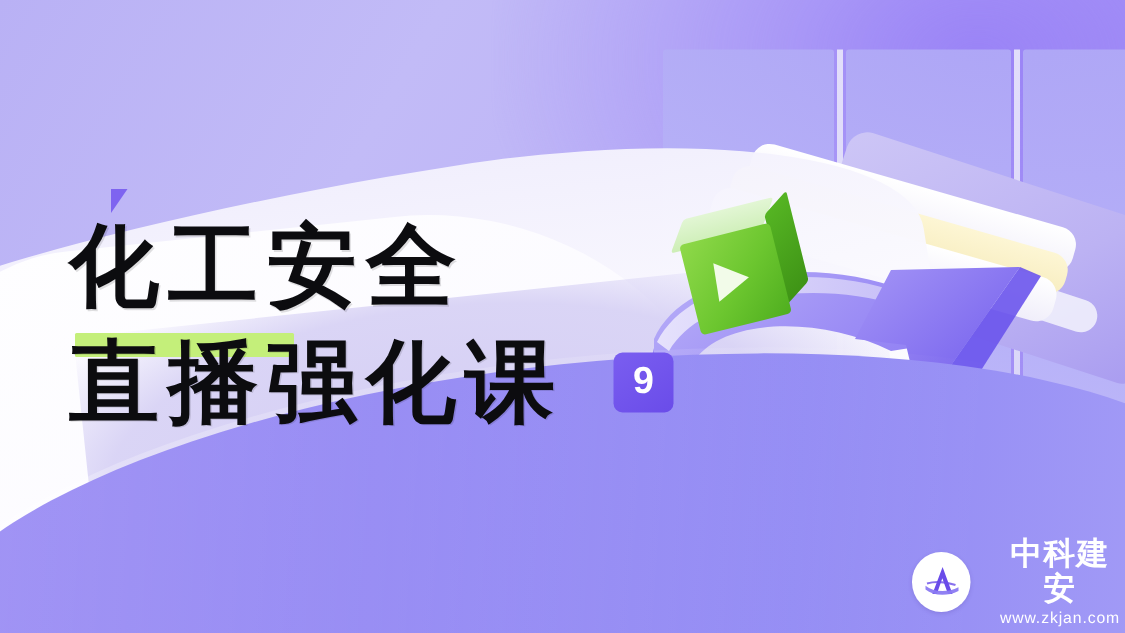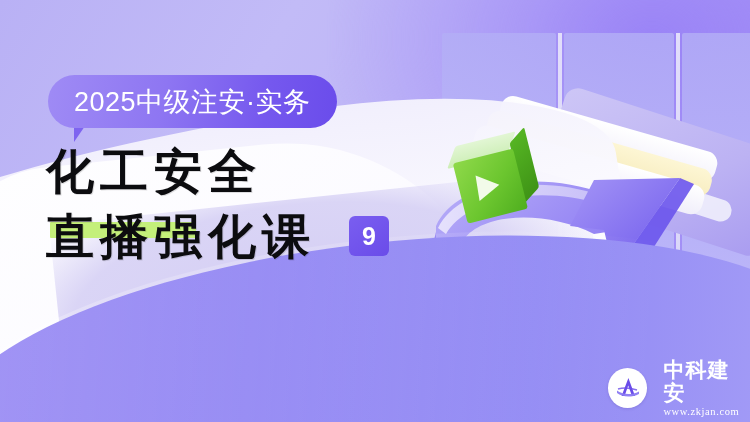--- a/index.html
+++ b/index.html
@@ -109,40 +109,40 @@
     border-bottom:16px solid transparent;}
 
   
   .headline{position:absolute;left:46px;top:148px;width:430px;}
   .hl-row{position:relative;display:flex;align-items:flex-end;}
   .hl-green{position:absolute;left:4px;top:74px;width:146px;height:16px;
     background:#c4ef7a;border-radius:1px;z-index:0;}
   .hl-text{position:relative;z-index:1;
     font-family:"Liberation Serif","DejaVu Serif",serif;
     font-weight:bold;color:#0c0c0f;
-    font-size:48px;line-height:1.02;letter-spacing:6px;
+    font-size:60px;line-height:1.02;letter-spacing:6px;
     text-shadow:1px 1px 0 rgba(0,0,0,.12);}
   .hl-row2{position:relative;margin-top:16px;display:flex;align-items:center;gap:19px;}
   .num-badge{margin-left:14px;margin-bottom:2px;
     width:40px;height:40px;border-radius:6px;
     background:linear-gradient(145deg,#7a5ef0 0%,#6a4ce9 100%);
     display:flex;align-items:center;justify-content:center;}
   .num-badge span{color:#ffffff;font-size:25px;font-weight:bold;
     font-family:"Liberation Sans","DejaVu Sans",sans-serif;}
 
   
-  .logo{position:absolute;left:608px;top:358px;display:flex;align-items:center;gap:16px;}
+  .logo{position:absolute;left:608px;top:358px;display:flex;align-items:center;gap:16px;text-align:center;}
   .logo-mark{width:40px;height:40px;border-radius:50%;
     background:#ffffff;display:flex;align-items:center;justify-content:center;
     box-shadow:0 1px 3px rgba(60,40,140,.18);}
   .logo-txt{display:flex;flex-direction:column;justify-content:center;}
   .logo-name{color:#ffffff;font-size:21px;font-weight:bold;letter-spacing:1px;
     font-family:"Liberation Sans","DejaVu Sans",sans-serif;line-height:1.1;}
   .logo-url{color:#ffffff;font-size:10.5px;letter-spacing:.6px;
-    font-family:Liberation Serif, serif;margin-top:2px;}
+    font-family:Liberation Sans, sans-serif;margin-top:2px;}
 </style>
 </head>
 <body>
 
 <div class="stage">
 
   <div class="bg-base"></div>
   <div class="bg-soft-right"></div>
 
   <div class="panels">
@@ -205,23 +205,20 @@
     <div class="cube-top"></div>
     <div class="cube-side"></div>
     <div class="cube-face"></div>
     <div class="cube-play"></div>
   </div>
 
   <div class="band"></div>
   <div class="band-light"></div>
 
   <div class="badge-tail"></div>
-  <div class="badge">
-    <span class="badge-text">2025中级注安·实务</span>
-  </div>
 
   <div class="headline">
     <div class="hl-row">
       <div class="hl-green"></div>
       <div class="hl-text">化工安全</div>
     </div>
     <div class="hl-row2">
       <div class="hl-text">直播强化课</div>
       <div class="num-badge">
         <span>9</span>

